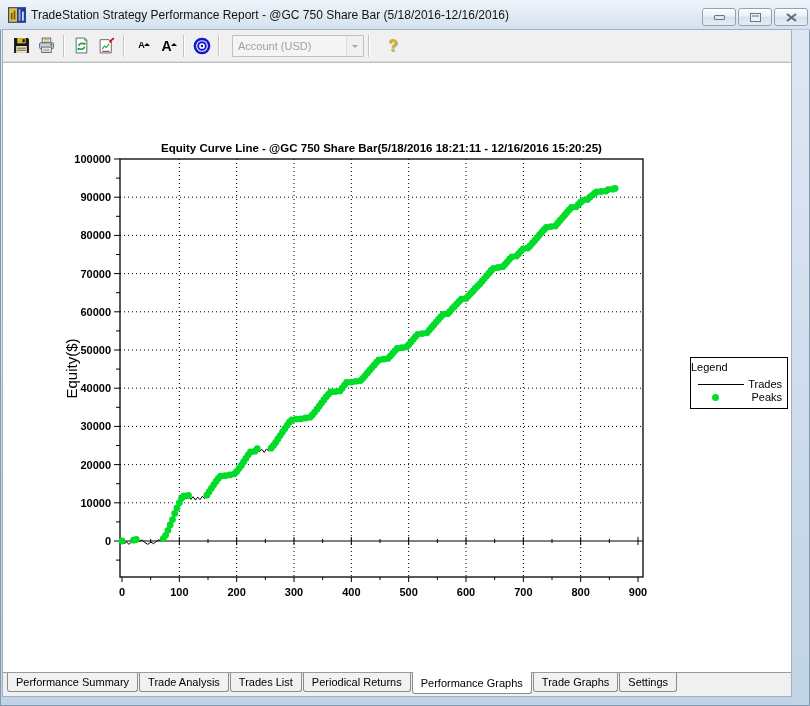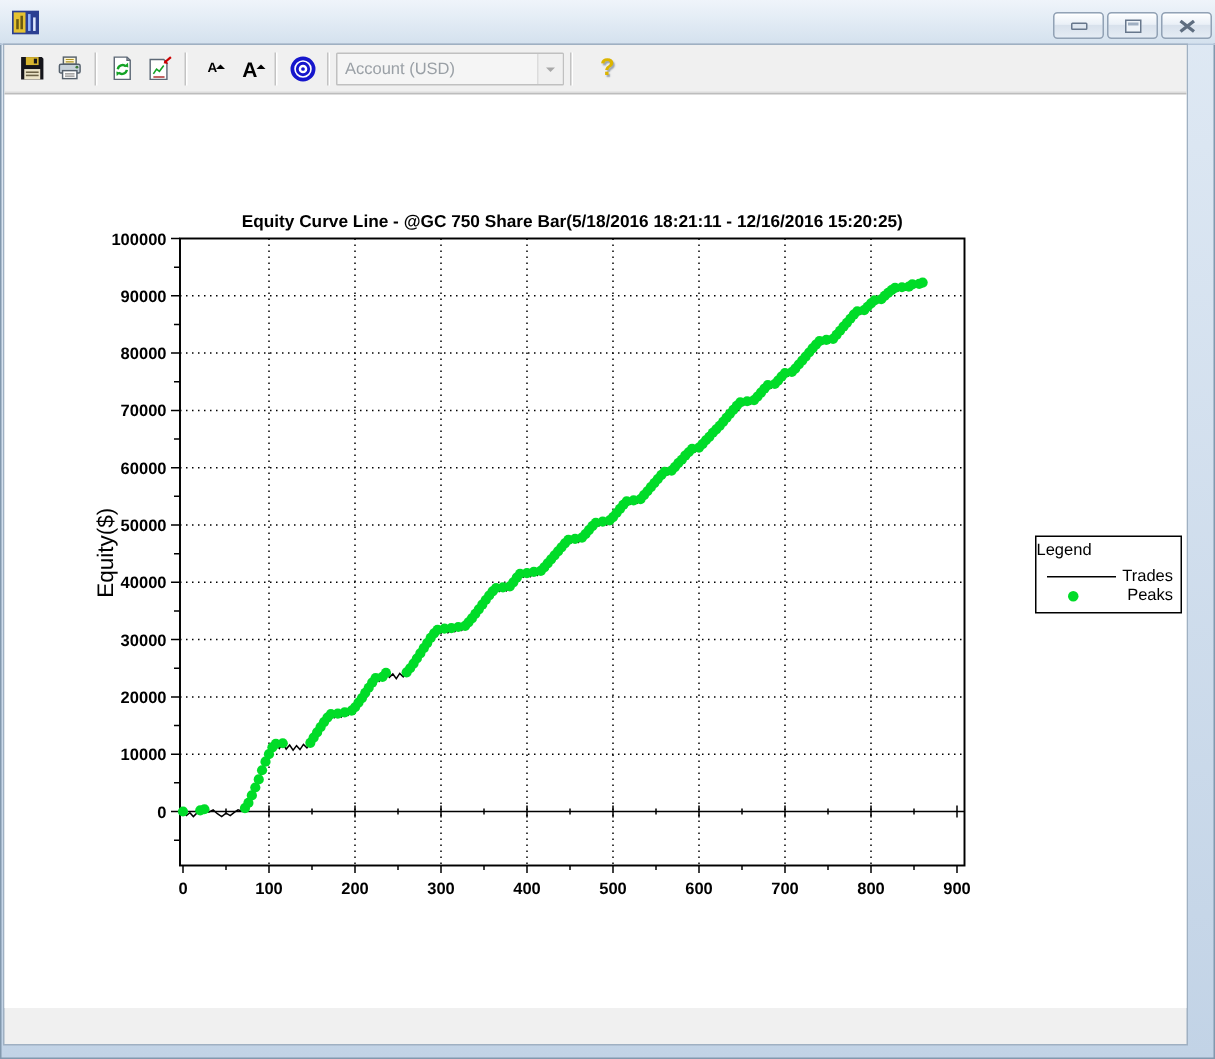--- a/index.html
+++ b/index.html
@@ -36,21 +36,21 @@
   .combo { height:22px; border:1px solid #a9a9a9; background:#fff; display:flex; align-items:center;
            font-size:11px; padding-left:5px; position:relative; border-radius:1px; }
   .combo .ctext { flex:1; white-space:nowrap; overflow:hidden; }
   .combo .cbtn { width:17px; height:100%; display:flex; align-items:center; justify-content:center;
                  border-left:1px solid #c6c6c6; background:linear-gradient(#f6f6f6,#dcdcdc); }
   .arr-down { width:0; height:0; border:3.5px solid transparent; border-top-color:#333; margin-top:4px; }
   .combo.disabled { background:#f5f5f5; border-color:#c0c0c0; }
   .combo.disabled .ctext { color:#9aa0a6; }
   .combo.disabled .cbtn { background:#f0f0f0; border-left-color:#dcdcdc; }
   .combo.disabled .arr-down { border-top-color:#a8a8a8; }
-  .acct { width:152px; }
+  .acct { width:132px; margin-left:8px; }
   .alldata { width:160px; margin-left:10px; border-color:#8a8a8a; }
   .helpq { margin-left:14px; font-size:16px; font-weight:bold; color:#dcb400; text-shadow:1px 1px 1px #98a2ae; }
 
   
   .content { position:absolute; left:0; top:32px; width:788px; height:610px; background:#ffffff;
              border-top:1px solid #bdbdbd; }
   .graph-combo { position:absolute; left:15px; top:6px; width:312px; height:22px; border:1px solid #8b8b8b;
                  background:#fff; border-radius:2px; display:flex; align-items:center; font-size:11px; padding-left:6px; }
   .graph-combo .cbtn { position:absolute; right:1px; top:1px; bottom:1px; width:17px; display:flex; align-items:center;
                  justify-content:center; background:linear-gradient(#f8f8f8,#d9d9d9); border-left:1px solid #c0c0c0; }
@@ -86,20 +86,21 @@
     <span class="title-icon">
       <svg width="18" height="18" viewBox="0 0 16 16">
         <rect x="0" y="1" width="16" height="14" fill="#2b3f92"></rect>
         <rect x="1" y="2" width="7" height="12" fill="#e5c231"></rect>
         <rect x="2.5" y="6" width="1.5" height="6" fill="#6b5a10"></rect>
         <rect x="5" y="4" width="1.5" height="8" fill="#6b5a10"></rect>
         <rect x="9.5" y="3" width="1.5" height="10" fill="#8fb4ff"></rect>
         <rect x="12.5" y="5" width="1.5" height="8" fill="#dfe9ff"></rect>
       </svg>
     </span>
+    <span class="title-text">TradeStation Strategy Performance Report - @GC 750 Share Bar (5/18/2016-12/16/2016)</span>
     <div class="winbtn minb">
         <span class="min-glyph"></span>
       </div>
     <div class="winbtn resb">
         <span class="res-glyph"></span>
       </div>
     <div class="winbtn clsb">
       <svg width="11" height="9" viewBox="0 0 11 9">
         <path d="M1 1 L10 8 M10 1 L1 8" stroke="#5f6e80" stroke-width="2.2"></path>
       </svg>
@@ -457,14 +458,23 @@
 
       <div class="legend-box">
         <div class="legend-title">Legend</div>
         <div class="legend-line" id="legend-line-swatch" style="border-top-color: rgb(0, 0, 0);"></div>
         <div class="legend-label-1">Trades</div>
         <div class="legend-dot" id="legend-dot-swatch" style="background: rgb(0, 220, 40);"></div>
         <div class="legend-label-2">Peaks</div>
       </div>
     </div>
 
+    <div class="tabbar" id="tabbar">
+        <div class="tab">Performance Summary</div>
+        <div class="tab">Trade Analysis</div>
+        <div class="tab">Trades List</div>
+        <div class="tab">Periodical Returns</div>
+        <div class="tab active">Performance Graphs</div>
+        <div class="tab">Trade Graphs</div>
+        <div class="tab">Settings</div>
+      </div>
   </div>
 </div>
 
 </body></html>

